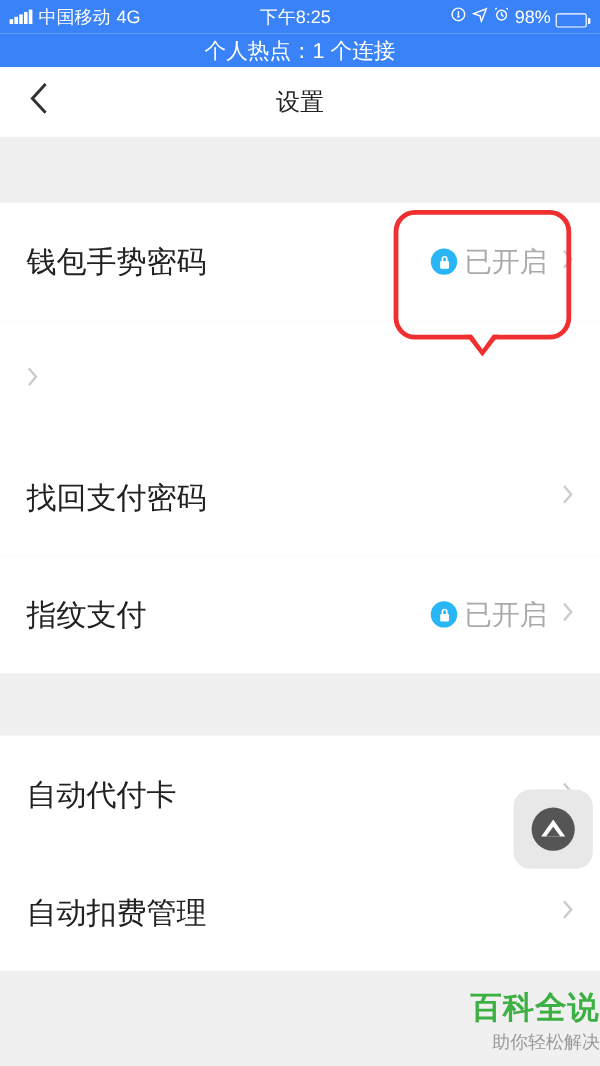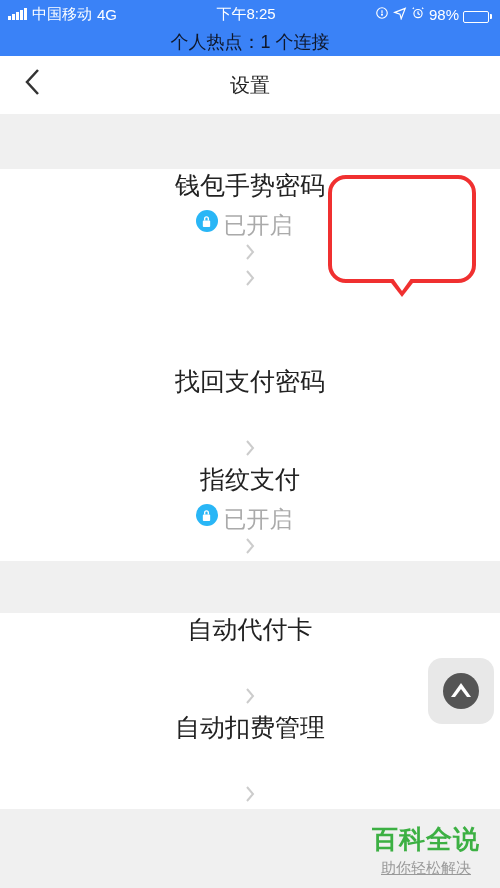--- a/index.html
+++ b/index.html
@@ -46,21 +46,21 @@
       width: 3px;
       background: white;
     }
     .signal-bars span:nth-child(1) { height: 4px; }
     .signal-bars span:nth-child(2) { height: 6px; }
     .signal-bars span:nth-child(3) { height: 8px; }
     .signal-bars span:nth-child(4) { height: 10px; }
     .signal-bars span:nth-child(5) { height: 12px; }
     .hotspot-bar {
       background: #3a82f7;
-      color: #0f172a;
+      color: #ffffff;
       text-align: center;
       height: 28px;
       line-height: 28px;
       font-size: 18px;
     }
     .nav-bar {
       background: white;
       height: 58px;
       display: flex;
       align-items: center;
@@ -90,30 +90,29 @@
       background: #f0f0f0;
     }
     .list-item {
       background: white;
       height: 98px;
       display: flex;
       align-items: center;
       padding: 0 22px 0 22px;
       position: relative;
       cursor: pointer;
-      flex-direction: column;
     }
     .item-label {
       font-size: 25px;
       color: #222;
       flex: 1;
     }
     .item-status {
       display: flex;
-      align-items: flex-start;
+      align-items: center;
       gap: 6px;
       margin-right: 12px;
     }
     .lock-icon {
       width: 22px;
       height: 22px;
       background: #29b6f6;
       border-radius: 50%;
       display: flex;
       align-items: center;
@@ -179,35 +178,34 @@
       align-items: center;
       justify-content: center;
       cursor: pointer;
     }
     .float-btn svg {
       width: 40px;
       height: 40px;
     }
     .watermark {
       position: absolute;
-      right: 20px;
+      right: 0;
       bottom: 10px;
-      text-align: center;
+      text-align: right;
     }
     .watermark-title {
       font-size: 26px;
       font-weight: bold;
       color: #3cb043;
       letter-spacing: 1px;
     }
     .watermark-sub {
       font-size: 15px;
       color: #999;
       margin-top: 2px;
-      text-decoration: underline;
     }
     .battery {
       display: inline-flex;
       align-items: center;
     }
     .battery-body {
       width: 26px;
       height: 12px;
       border: 1px solid white;
       border-radius: 2px;

